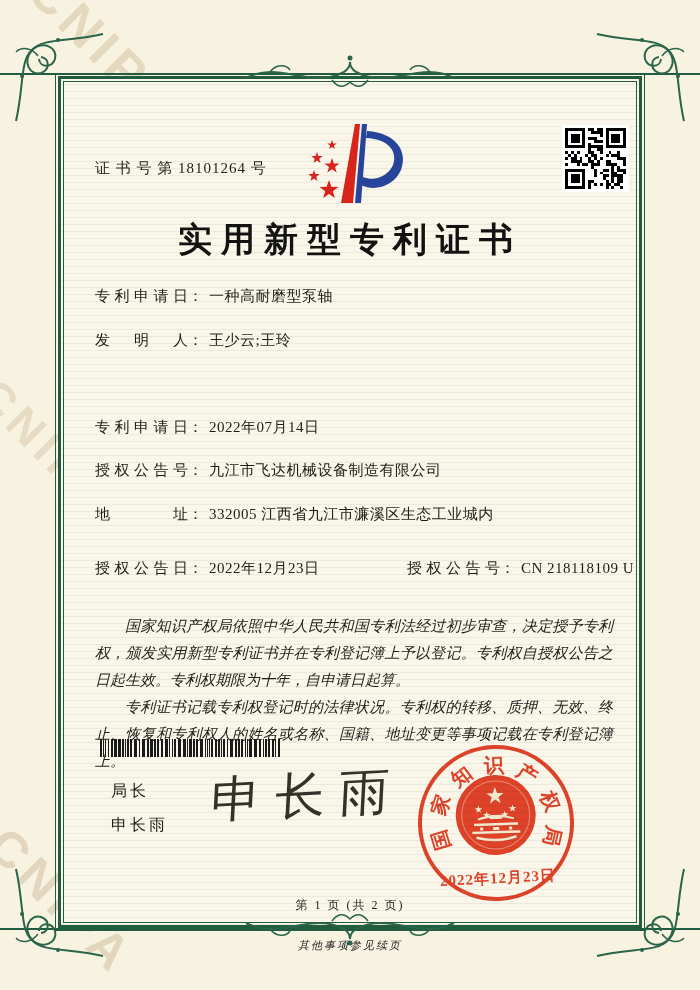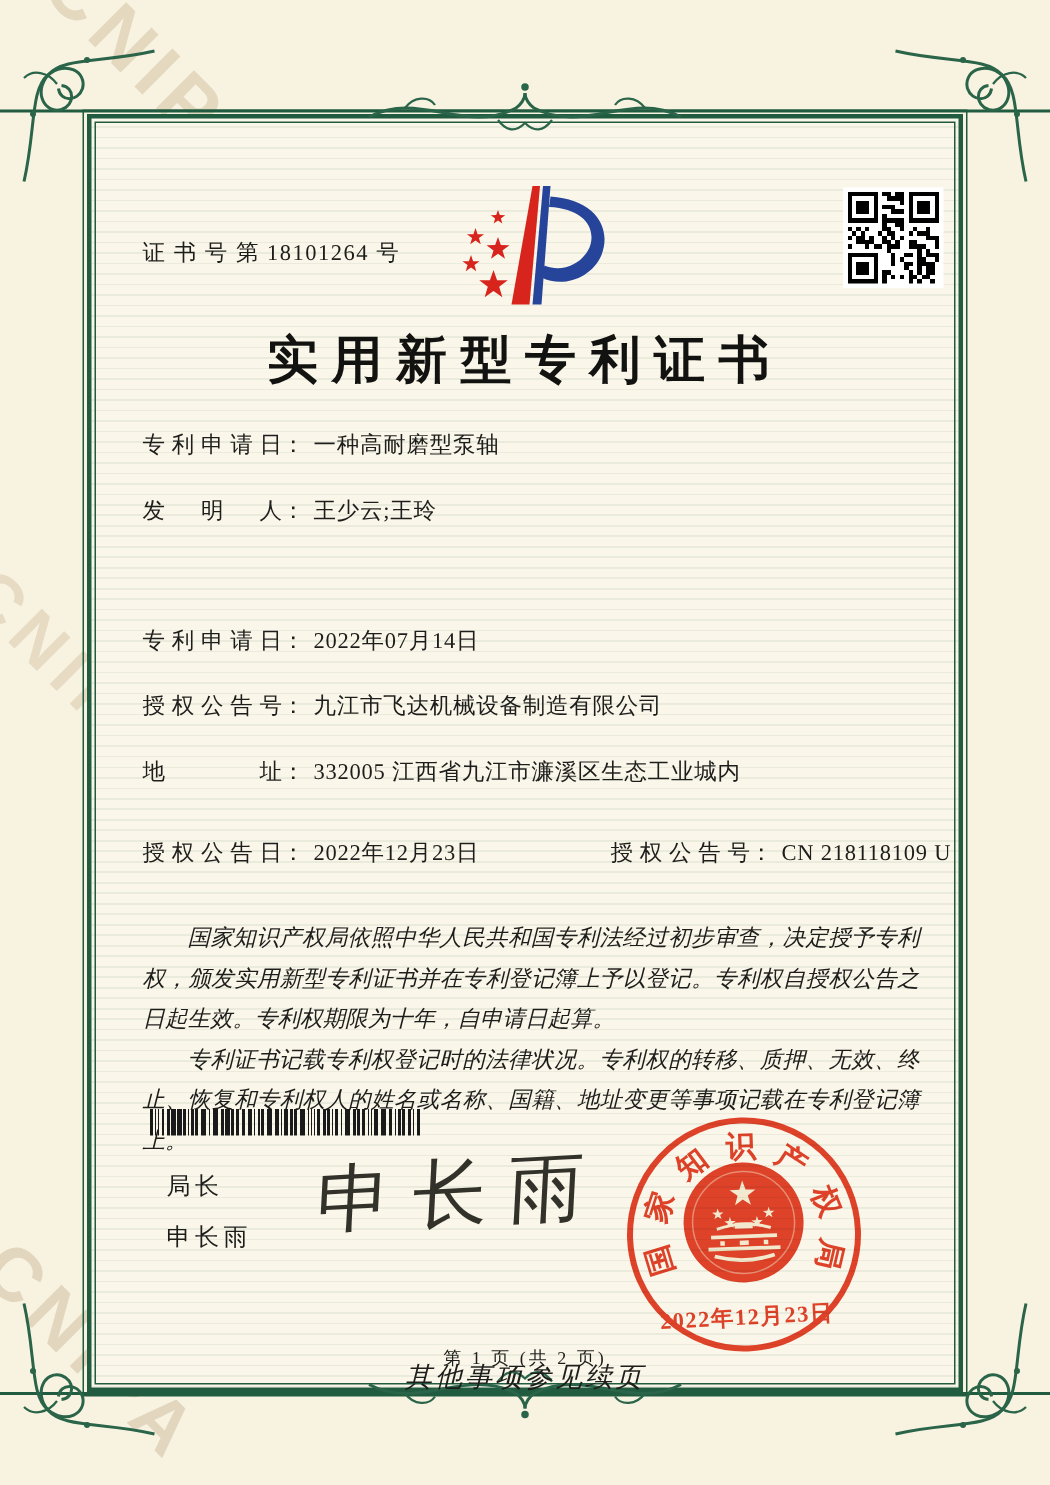--- a/index.html
+++ b/index.html
@@ -68,21 +68,21 @@
   .seal{left:357px;top:666px;width:156px;height:156px;transform:rotate(-2deg);
         mix-blend-mode:multiply;opacity:.95;}
   .seal-ring{position:absolute;inset:0;border:4px solid #e23a20;border-radius:50%;box-sizing:border-box;}
   .seal-char{position:absolute;width:22px;height:22px;text-align:center;font-size:20px;
              font-weight:bold;color:#e23a20;line-height:22px;}
   .seal-emblem{position:absolute;left:36px;top:28px;}
   .seal-date{position:absolute;left:-4px;top:124px;width:164px;text-align:center;
              font-size:15px;font-weight:bold;color:#e23a20;letter-spacing:1px;transform:rotate(-1deg);white-space:nowrap;}
   
   .pageinfo{left:0;top:818px;width:100%;text-align:center;font-size:12px;letter-spacing:2px;}
-  .footnote{position:absolute;left:0;top:906px;width:700px;text-align:center;font-size:18px;
+  .footnote{position:absolute;left:0;top:938px;width:700px;text-align:center;font-size:11px;
             letter-spacing:2px;font-style:italic;z-index:2;}
   svg{display:block;}
 </style>
 </head>
 <body>
 
 <div class="wm wm1">CNIPA</div>
 <div class="wm wm2">CNIPA</div>
 <div class="wm wm3">CNIPA</div>
 <div class="wm wm4">CNIPA</div>

